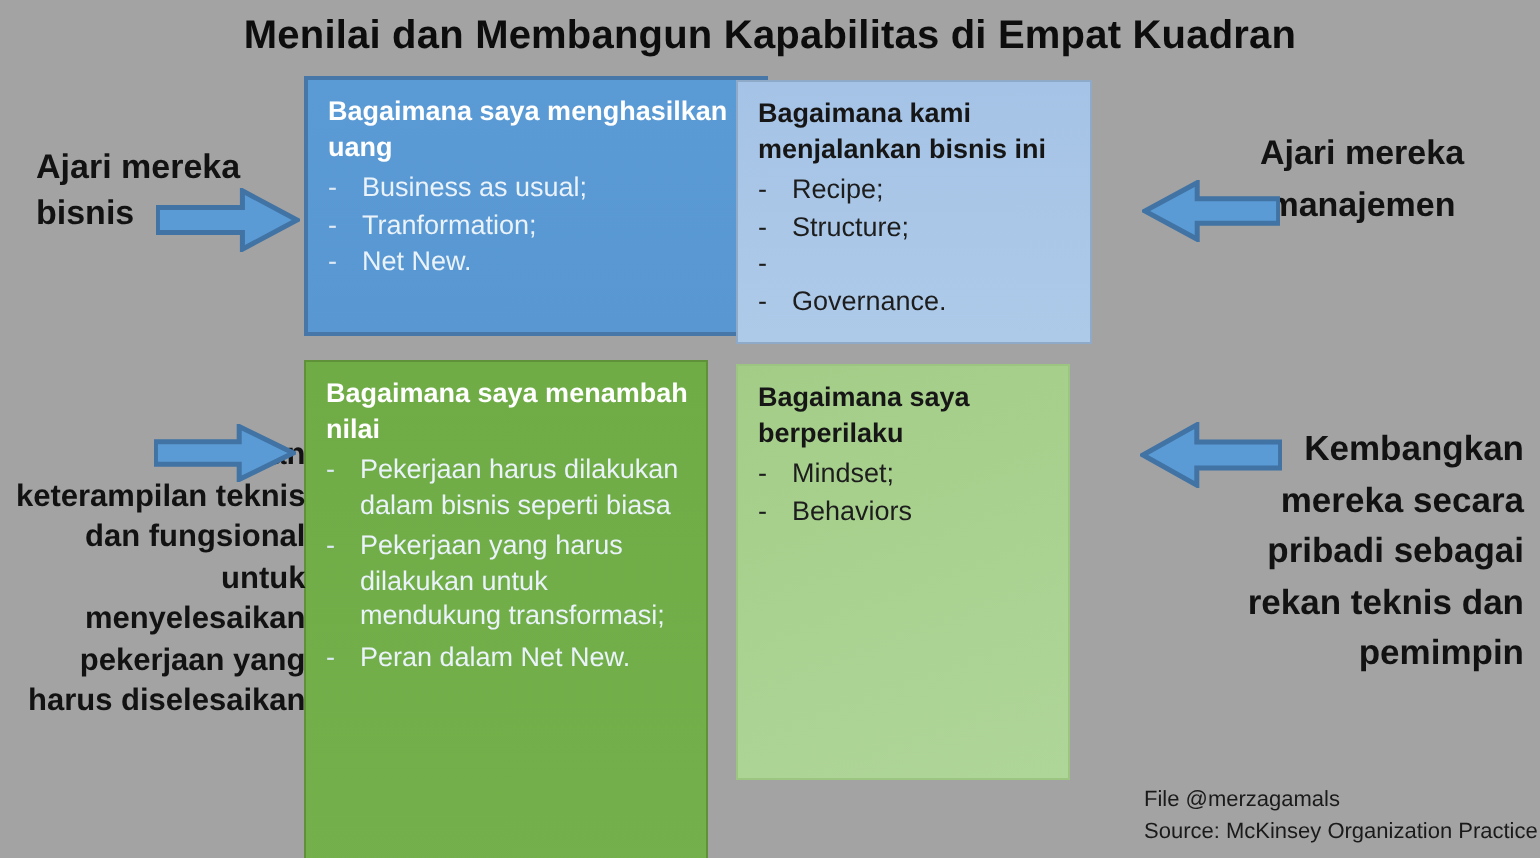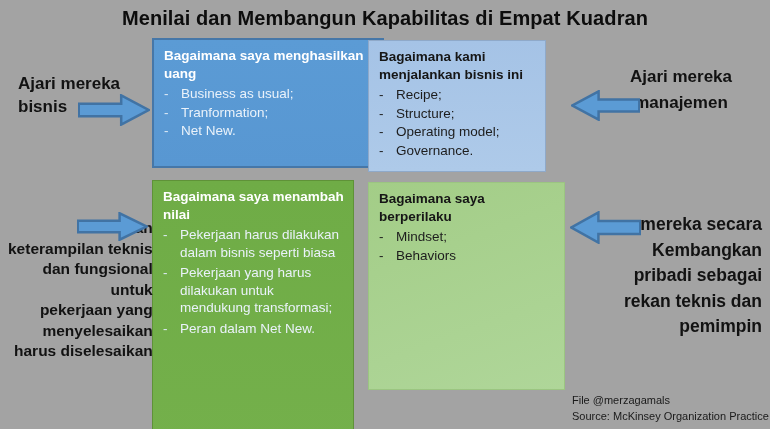--- a/index.html
+++ b/index.html
@@ -42,21 +42,21 @@
     left: 368px; top: 40px; width: 178px; height: 132px;
     background: linear-gradient(180deg, #A5C3E6 0%, #AECAE9 100%);
     border: 1.5px solid #8FA9C9;
   }
   .box-bl {
     left: 152px; top: 180px; width: 202px; height: 272px;
     background: linear-gradient(180deg, #6FAC46 0%, #74B04B 100%);
     border: 1.5px solid #5F9238;
   }
   .box-br {
-    left: 368px; top: 182px; width: 197px; height: 208px;
+    left: 368px; top: 182px; width: 167px; height: 208px;
     background: linear-gradient(160deg, #A3CD87 0%, #AFD699 100%);
     border: 1px solid #9BC581;
   }
 
   .box-title { font-weight: 700; margin-bottom: 3px; }
   .light .box-title { color: #ffffff; }
   .dark  .box-title { color: #161616; }
 
   .items { list-style: none; }
   .items li { display: flex; margin-bottom: 1px; }
@@ -122,21 +122,20 @@
       <li>
           <span class="dash">-</span>
           <span>Recipe;</span>
         </li>
       <li>
           <span class="dash">-</span>
           <span>Structure;</span>
         </li>
       <li>
           <span class="dash">-</span>
-          <span>Operating model;</span>
         </li>
       <li>
           <span class="dash">-</span>
           <span>Governance.</span>
         </li>
     </ul>
   </div>
 
   <div class="box box-bl light">
     <div class="box-title">Bagaimana saya menambah nilai</div>
@@ -178,43 +177,43 @@
     <svg viewBox="0 0 100 46" preserveAspectRatio="none">
       <polygon points="1,14 60,14 60,2 98,23 60,44 60,32 1,32" fill="#5B9BD5" stroke="#4173A4" stroke-width="2.5" vector-effect="non-scaling-stroke"></polygon>
     </svg>
   </div>
 
   <div class="side-label label-left-bottom">
     <div>Pastikan</div>
     <div>keterampilan teknis</div>
     <div>dan fungsional</div>
     <div>untuk</div>
+    <div>menyelesaikan</div>
     <div>pekerjaan yang</div>
-    <div>menyelesaikan</div>
     <div>harus diselesaikan</div>
   </div>
   <div class="arrow arrow-left-bottom">
     <svg viewBox="0 0 100 46" preserveAspectRatio="none">
       <polygon points="1,14 60,14 60,2 98,23 60,44 60,32 1,32" fill="#5B9BD5" stroke="#4173A4" stroke-width="2.5" vector-effect="non-scaling-stroke"></polygon>
     </svg>
   </div>
 
   <div class="side-label label-right-top">
     <div>Ajari mereka</div>
     <div>manajemen</div>
   </div>
   <div class="arrow arrow-right-top">
     <svg viewBox="0 0 100 46" preserveAspectRatio="none">
       <polygon points="99,14 40,14 40,2 2,23 40,44 40,32 99,32" fill="#5B9BD5" stroke="#4173A4" stroke-width="2.5" vector-effect="non-scaling-stroke"></polygon>
     </svg>
   </div>
 
   <div class="side-label label-right-bottom">
+    <div>Kembangkan</div>
     <div>mereka secara</div>
-    <div>Kembangkan</div>
     <div>pribadi sebagai</div>
     <div>rekan teknis dan</div>
     <div>pemimpin</div>
   </div>
   <div class="arrow arrow-right-bottom">
     <svg viewBox="0 0 100 46" preserveAspectRatio="none">
       <polygon points="99,14 40,14 40,2 2,23 40,44 40,32 99,32" fill="#5B9BD5" stroke="#4173A4" stroke-width="2.5" vector-effect="non-scaling-stroke"></polygon>
     </svg>
   </div>
 

